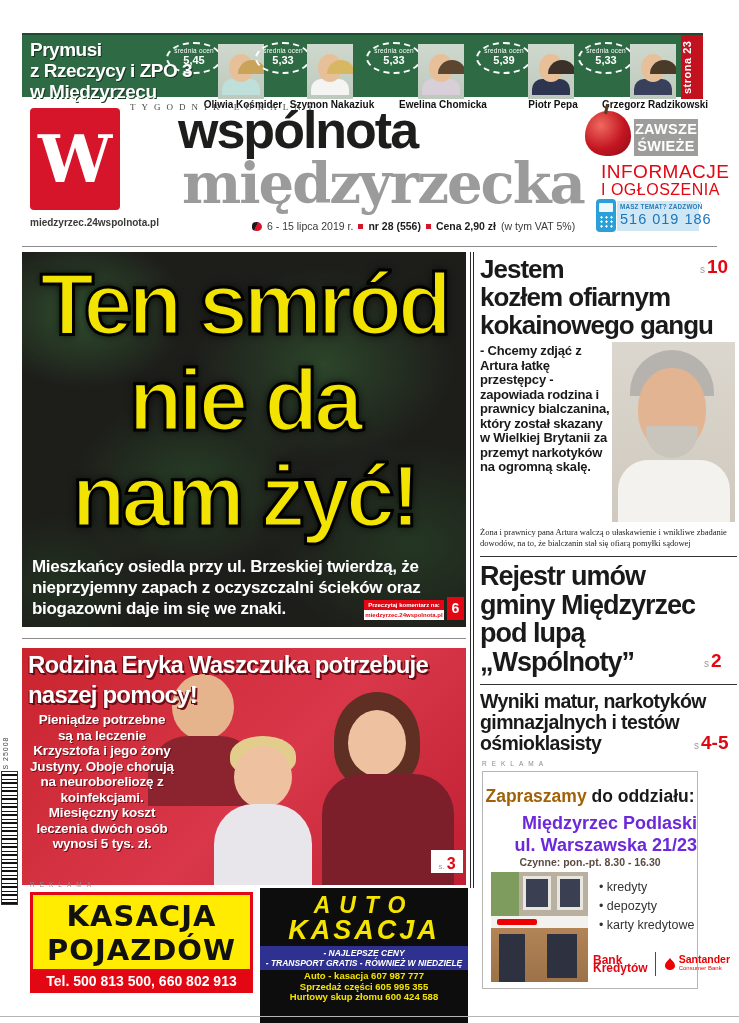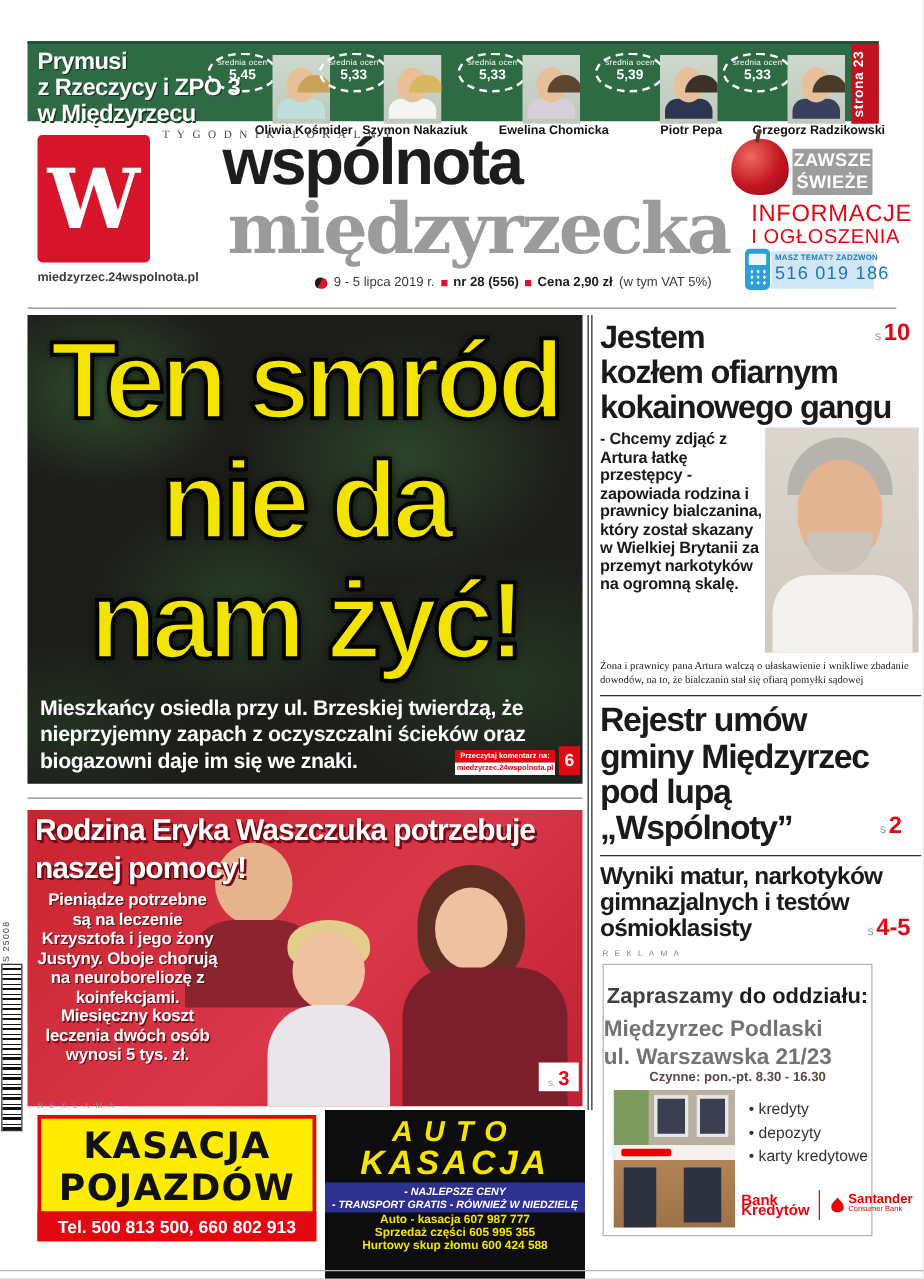--- a/index.html
+++ b/index.html
@@ -128,22 +128,22 @@
   .p-head { border-radius:50%; background:#e5b48c; position:absolute; }
   .p-hair { position:absolute; border-radius:50% 50% 40% 40%; }
   .p-torso { position:absolute; border-radius:40px 40px 0 0; }
 
   
   .reklama { font-size:6.5px; letter-spacing:5px; color:#8a8a8a; }
 
   
   .bank-ad { left:482px; top:771px; width:216px; height:218px; background:#fff; border:1px solid #b5b5b5; }
   .bank-title { position:absolute; left:0; top:14px; width:100%; text-align:center; font-size:17.5px; font-weight:bold; color:#1a1a1a; }
-  .bank-title .accent { color:#404040; }
-  .bank-addr { position:absolute; left:0; top:40px; width:100%; text-align:left; color:#737373; font-weight:bold; font-size:18px; line-height:22px; }
+  .bank-title .accent { color:#a16207; }
+  .bank-addr { position:absolute; left:0; top:40px; width:100%; text-align:right; color:#6d28d9; font-weight:bold; font-size:18px; line-height:22px; }
   .bank-hours { position:absolute; left:0; top:84px; width:100%; text-align:center; font-size:10.5px; font-weight:bold; color:#5a4a42; }
   .bank-photo { position:absolute; left:8px; top:100px; width:97px; height:110px; background:#b9b0a0; overflow:hidden; }
   .bp-green { position:absolute; left:0; top:0; width:28px; height:110px; background:#7d9c5e; }
   .bp-win { position:absolute; top:4px; width:28px; height:34px; background:#3a3f52; border:3px solid #e8e6e0; }
   .bp-sign { position:absolute; left:0; top:44px; width:97px; height:12px; background:#f4f2ef; }
   .bp-signred { position:absolute; left:6px; top:3px; width:40px; height:6px; background:#ec0000; border-radius:2px; }
   .bp-brick { position:absolute; left:0; top:56px; width:97px; height:54px; background:linear-gradient(180deg,#b28457,#9d7248); }
   .bp-door { position:absolute; background:#2e3140; }
   .bank-bullets { position:absolute; left:116px; top:106px; font-size:12.5px; color:#333; line-height:19px; }
   .bank-bullets div:before { content:"\2022\00a0"; color:#333; }
@@ -263,21 +263,21 @@
 
   <div class="abs tagline">TYGODNIK LOKALNY</div>
   <div class="abs logo-box">
     <span>W</span>
   </div>
   <div class="abs mast1">wspólnota</div>
   <div class="abs mast2">międzyrzecka</div>
   <div class="abs website">miedzyrzec.24wspolnota.pl</div>
   <div class="abs dateline">
     <span class="poland-ico"></span>
-    <span>9 - 5 lipca 2019 r.</span>
+    <span>6 - 15 lipca 2019 r.</span>
     <span class="red-sq"></span>
     <b>nr 28 (556)</b>
     <span class="red-sq"></span>
     <b>Cena 2,90 zł</b>
     <span>(w tym VAT 5%)</span>
   </div>
   <div class="abs h-rule" style="left:22px; top:246px; width:695px;"></div>
 
   <div class="abs apple"></div>
   <div class="abs fresh-box">

